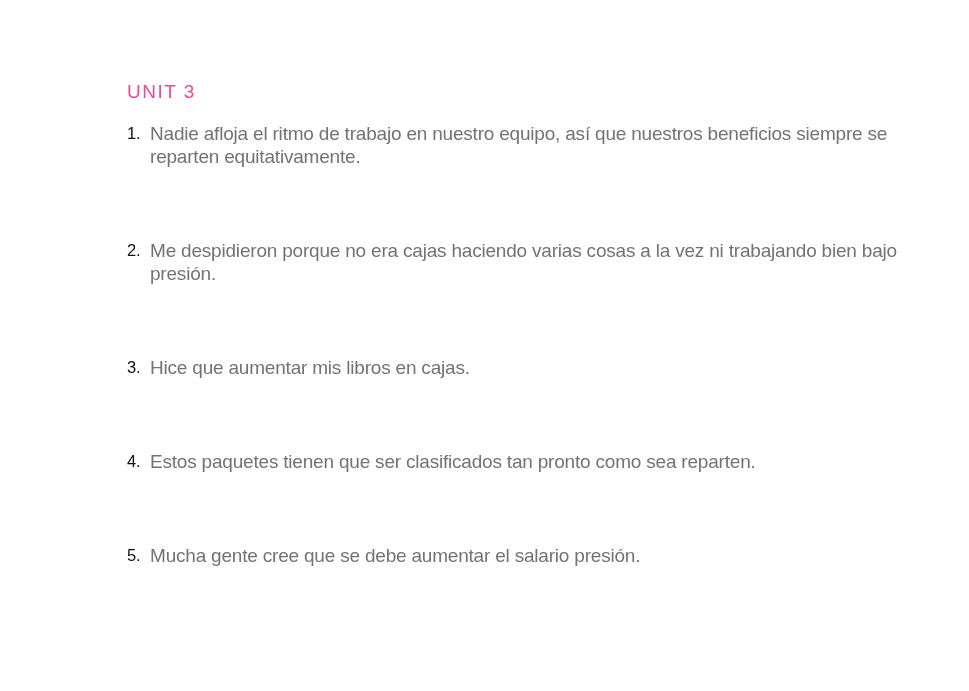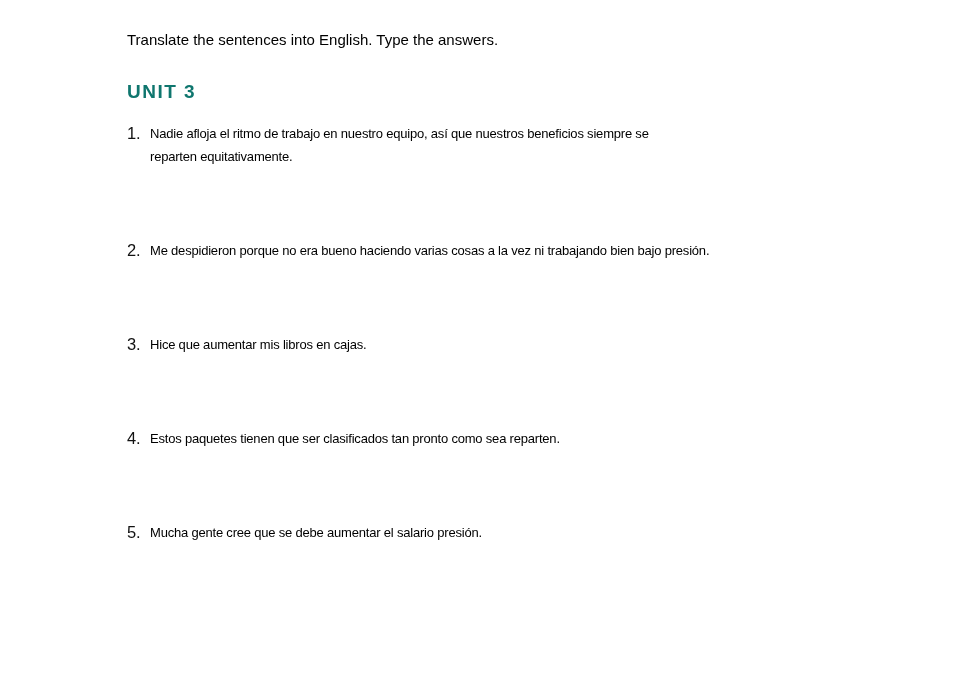--- a/index.html
+++ b/index.html
@@ -18,22 +18,22 @@
     position: absolute;
     left: 127px; top: 31px;
     font-size: 15px;
     color: #000000;
     letter-spacing: 0;
   }
   .unit-heading {
     position: absolute;
     left: 127px; top: 81px;
     font-size: 19px;
-    font-weight: bold;
-    color: #0f766e;
+    font-weight: normal;
+    color: #ec4899;
     letter-spacing: 1.5px;
   }
   .items {
     position: absolute;
     left: 127px; top: 122px;
     width: 810px;
     list-style: none;
   }
   .item {
     display: flex;
@@ -42,52 +42,51 @@
   }
   .item .num {
     flex: 0 0 23px;
     font-size: 16.5px;
     color: #111111;
     line-height: 23px;
     letter-spacing: -0.2px;
   }
   .item .sentence {
     flex: 1 1 auto;
-    font-size: 13px;
-    color: #000000;
+    font-size: 19px;
+    color: #737373;
     line-height: 23px;
     letter-spacing: -0.2px;
     white-space: pre-line;
   }
   .answer-space {
     height: 71px;
     width: 100%;
   }
 </style>
 </head>
 <body>
 
 <div class="page">
 
-  <div class="instruction">Translate the sentences into English. Type the answers.</div>
 
   <div class="unit-heading">UNIT 3</div>
 
   <div class="items">
 
     <div class="item">
       <span class="num">1.</span>
       <span class="sentence">Nadie afloja el ritmo de trabajo en nuestro equipo, así que nuestros beneficios siempre se
 reparten equitativamente.</span>
     </div>
     <div class="answer-space"></div>
 
     <div class="item">
       <span class="num">2.</span>
-      <span class="sentence">Me despidieron porque no era bueno haciendo varias cosas a la vez ni trabajando bien bajo presión.</span>
+      <span class="sentence">Me despidieron porque no era cajas haciendo varias cosas a la vez ni trabajando bien bajo presión.</span>
     </div>
     <div class="answer-space"></div>
 
     <div class="item">
       <span class="num">3.</span>
       <span class="sentence">Hice que aumentar mis libros en cajas.</span>
     </div>
     <div class="answer-space"></div>
 
     <div class="item">

